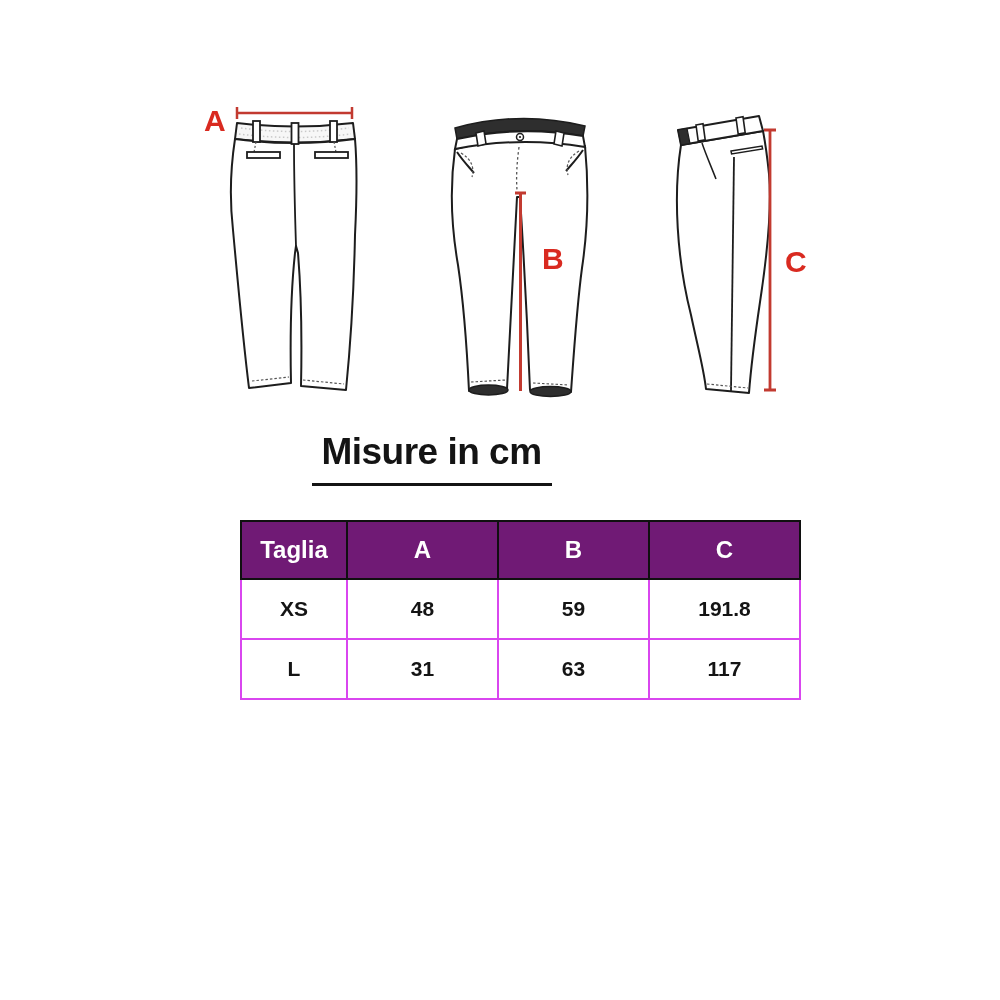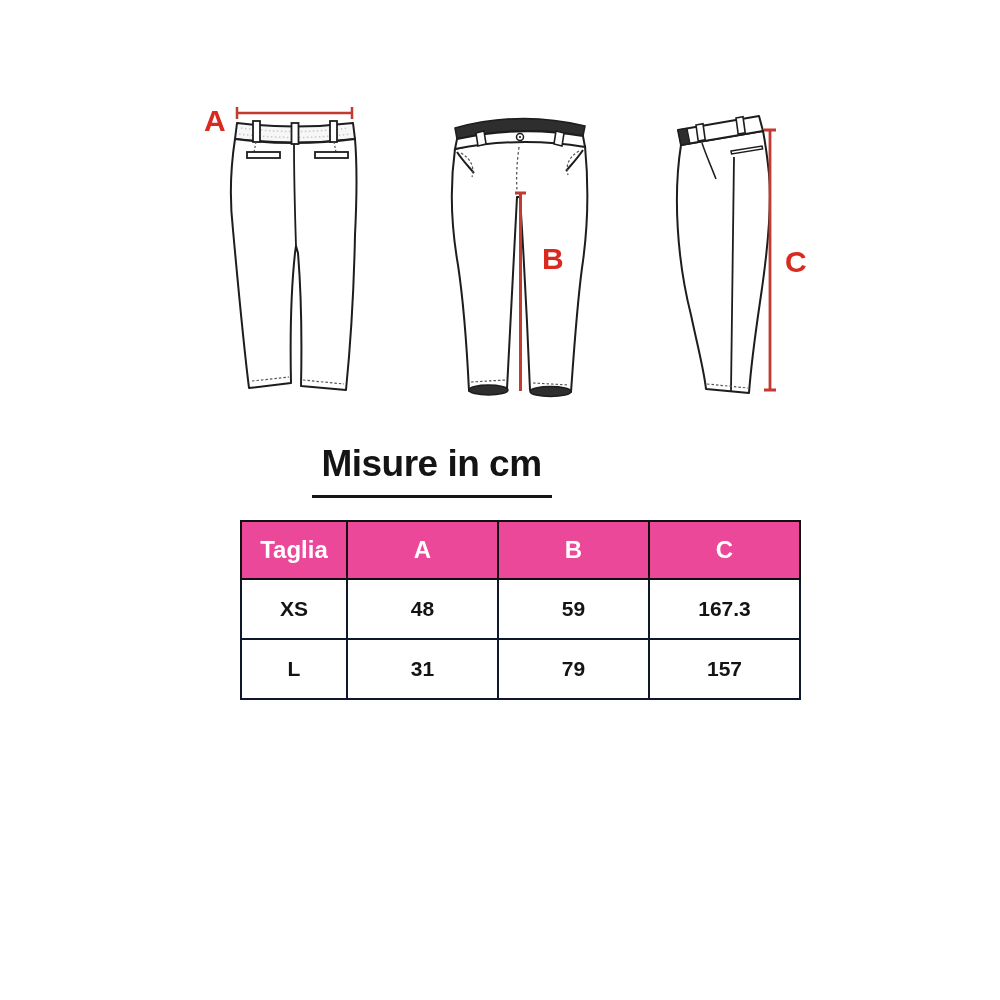--- a/index.html
+++ b/index.html
@@ -9,39 +9,39 @@
     font-family:"Liberation Sans", sans-serif; overflow:hidden;
   }
   svg.view { position:absolute; overflow:visible; }
   .view-back  { left:195px; top:95px;  width:180px; height:315px; }
   .view-front { left:440px; top:100px; width:165px; height:305px; }
   .view-side  { left:665px; top:100px; width:150px; height:305px; }
   svg text.measure-label {
     font-family:"Liberation Sans", sans-serif;
     font-weight:bold; font-size:30px;
   }
-  .title-wrap { position:absolute; left:0; top:443px; width:863px; text-align:center; }
+  .title-wrap { position:absolute; left:0; top:431px; width:863px; text-align:center; }
   .title-wrap h1 {
     font-size:37px; font-weight:bold; color:#141414; letter-spacing:-0.5px;
   }
   .title-underline { width:240px; height:3px; background:#141414; margin:10px auto 0; }
   table.size-table {
     position:absolute; left:240px; top:520px;
     border-collapse:collapse; table-layout:fixed; width:560px;
     text-align:center; color:#141414;
   }
   table.size-table col.c-taglia { width:106px; }
   table.size-table col.c-a, table.size-table col.c-b, table.size-table col.c-c { width:151px; }
   table.size-table th {
-    background:#ec4899; color:#ffffff; height:58px;
+    background:#701a75; color:#ffffff; height:58px;
     font-size:24px; font-weight:bold; border:2px solid #101010;
   }
   table.size-table td {
     background:#ffffff; height:60px; font-size:21px; font-weight:bold;
-    border:2px solid #0f172a;
+    border:2px solid #d946ef;
   }
 </style>
 </head>
 <body>
 
 <div class="canvas">
 
   <svg class="view view-back" viewBox="0 0 180 315">
 
     <path d="M42 28 Q100 35 158 28 L160 44 Q100 51 40 44 Z" fill="#f7f7f7" stroke="#1d1d1d" stroke-width="2" stroke-linejoin="round"></path>
@@ -129,24 +129,24 @@
         <th>A</th>
         <th>B</th>
         <th>C</th>
       </tr>
     </thead>
     <tbody>
       <tr>
         <td>XS</td>
         <td>48</td>
         <td>59</td>
-        <td>167.3</td>
+        <td>191.8</td>
       </tr>
       <tr>
         <td>L</td>
         <td>31</td>
-        <td>79</td>
-        <td>157</td>
+        <td>63</td>
+        <td>117</td>
       </tr>
     </tbody>
   </table>
 
 </div>
 
 </body></html>

